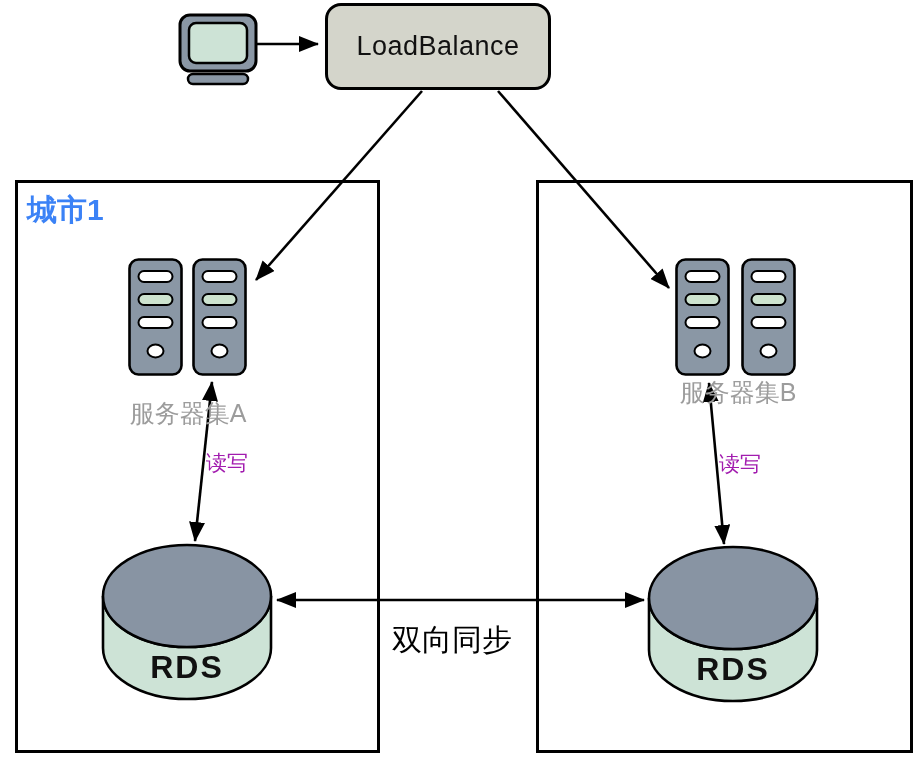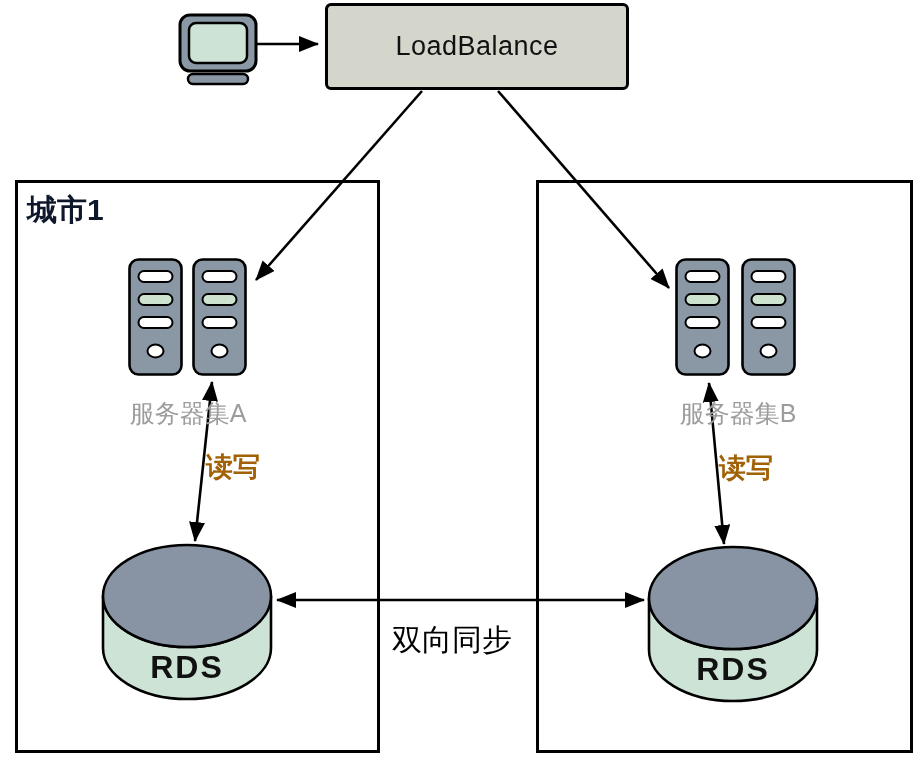--- a/index.html
+++ b/index.html
@@ -5,39 +5,39 @@
   html,body{margin:0;padding:0;background:#fff;}
   .canvas{
     position:relative;
     width:922px;height:762px;
     background:#ffffff;
     font-family:"Liberation Sans","DejaVu Sans",sans-serif;
     overflow:hidden;
   }
   .box{position:absolute;box-sizing:border-box;z-index:1;}
   .lb-box{
-    left:325px;top:3px;width:304px;height:87px;
-    background:#d4d5cb;border:3px solid #000;border-radius:6px;
+    left:325px;top:3px;width:226px;height:87px;
+    background:#d4d5cb;border:3px solid #000;border-radius:16px;
     display:flex;align-items:center;justify-content:center;
   }
   .lb-label{font-size:27px;color:#111;letter-spacing:0.5px;}
   .city-box{
     background:#ffffff;border:3px solid #000;
   }
   .city-1{left:15px;top:180px;width:365px;height:573px;}
   .city-2{left:536px;top:180px;width:377px;height:573px;}
   .diagram-svg{position:absolute;left:0;top:0;z-index:2;pointer-events:none;}
   .label{position:absolute;z-index:3;white-space:nowrap;}
-  .city-title{font-size:30px;font-weight:600;color:#0f172a;}
+  .city-title{font-size:30px;font-weight:600;color:#3b82f6;}
   .city-title.t1{left:27px;top:190px;}
   .city-title.t2{left:548px;top:190px;}
   .cluster-label{font-size:25px;color:#9c9c9c;text-align:center;width:200px;}
   .cluster-a{left:88px;top:397px;}
-  .cluster-b{left:638px;top:397px;text-align:center;}
-  .rw-label{font-size:27px;color:#a16207;font-weight:bold;}
+  .cluster-b{left:638px;top:376px;text-align:center;}
+  .rw-label{font-size:21px;color:#a21caf;}
   .rw-a{left:206px;top:449px;}
   .rw-b{left:719px;top:450px;}
   .sync-label{left:392px;top:620px;font-size:30px;color:#000;}
   .rds-label{
     font-size:32px;font-weight:600;color:#111;
     text-align:center;width:168px;letter-spacing:2px;
   }
   .rds-a{left:103px;top:649px;}
   .rds-b{left:649px;top:651px;}
 </style>

